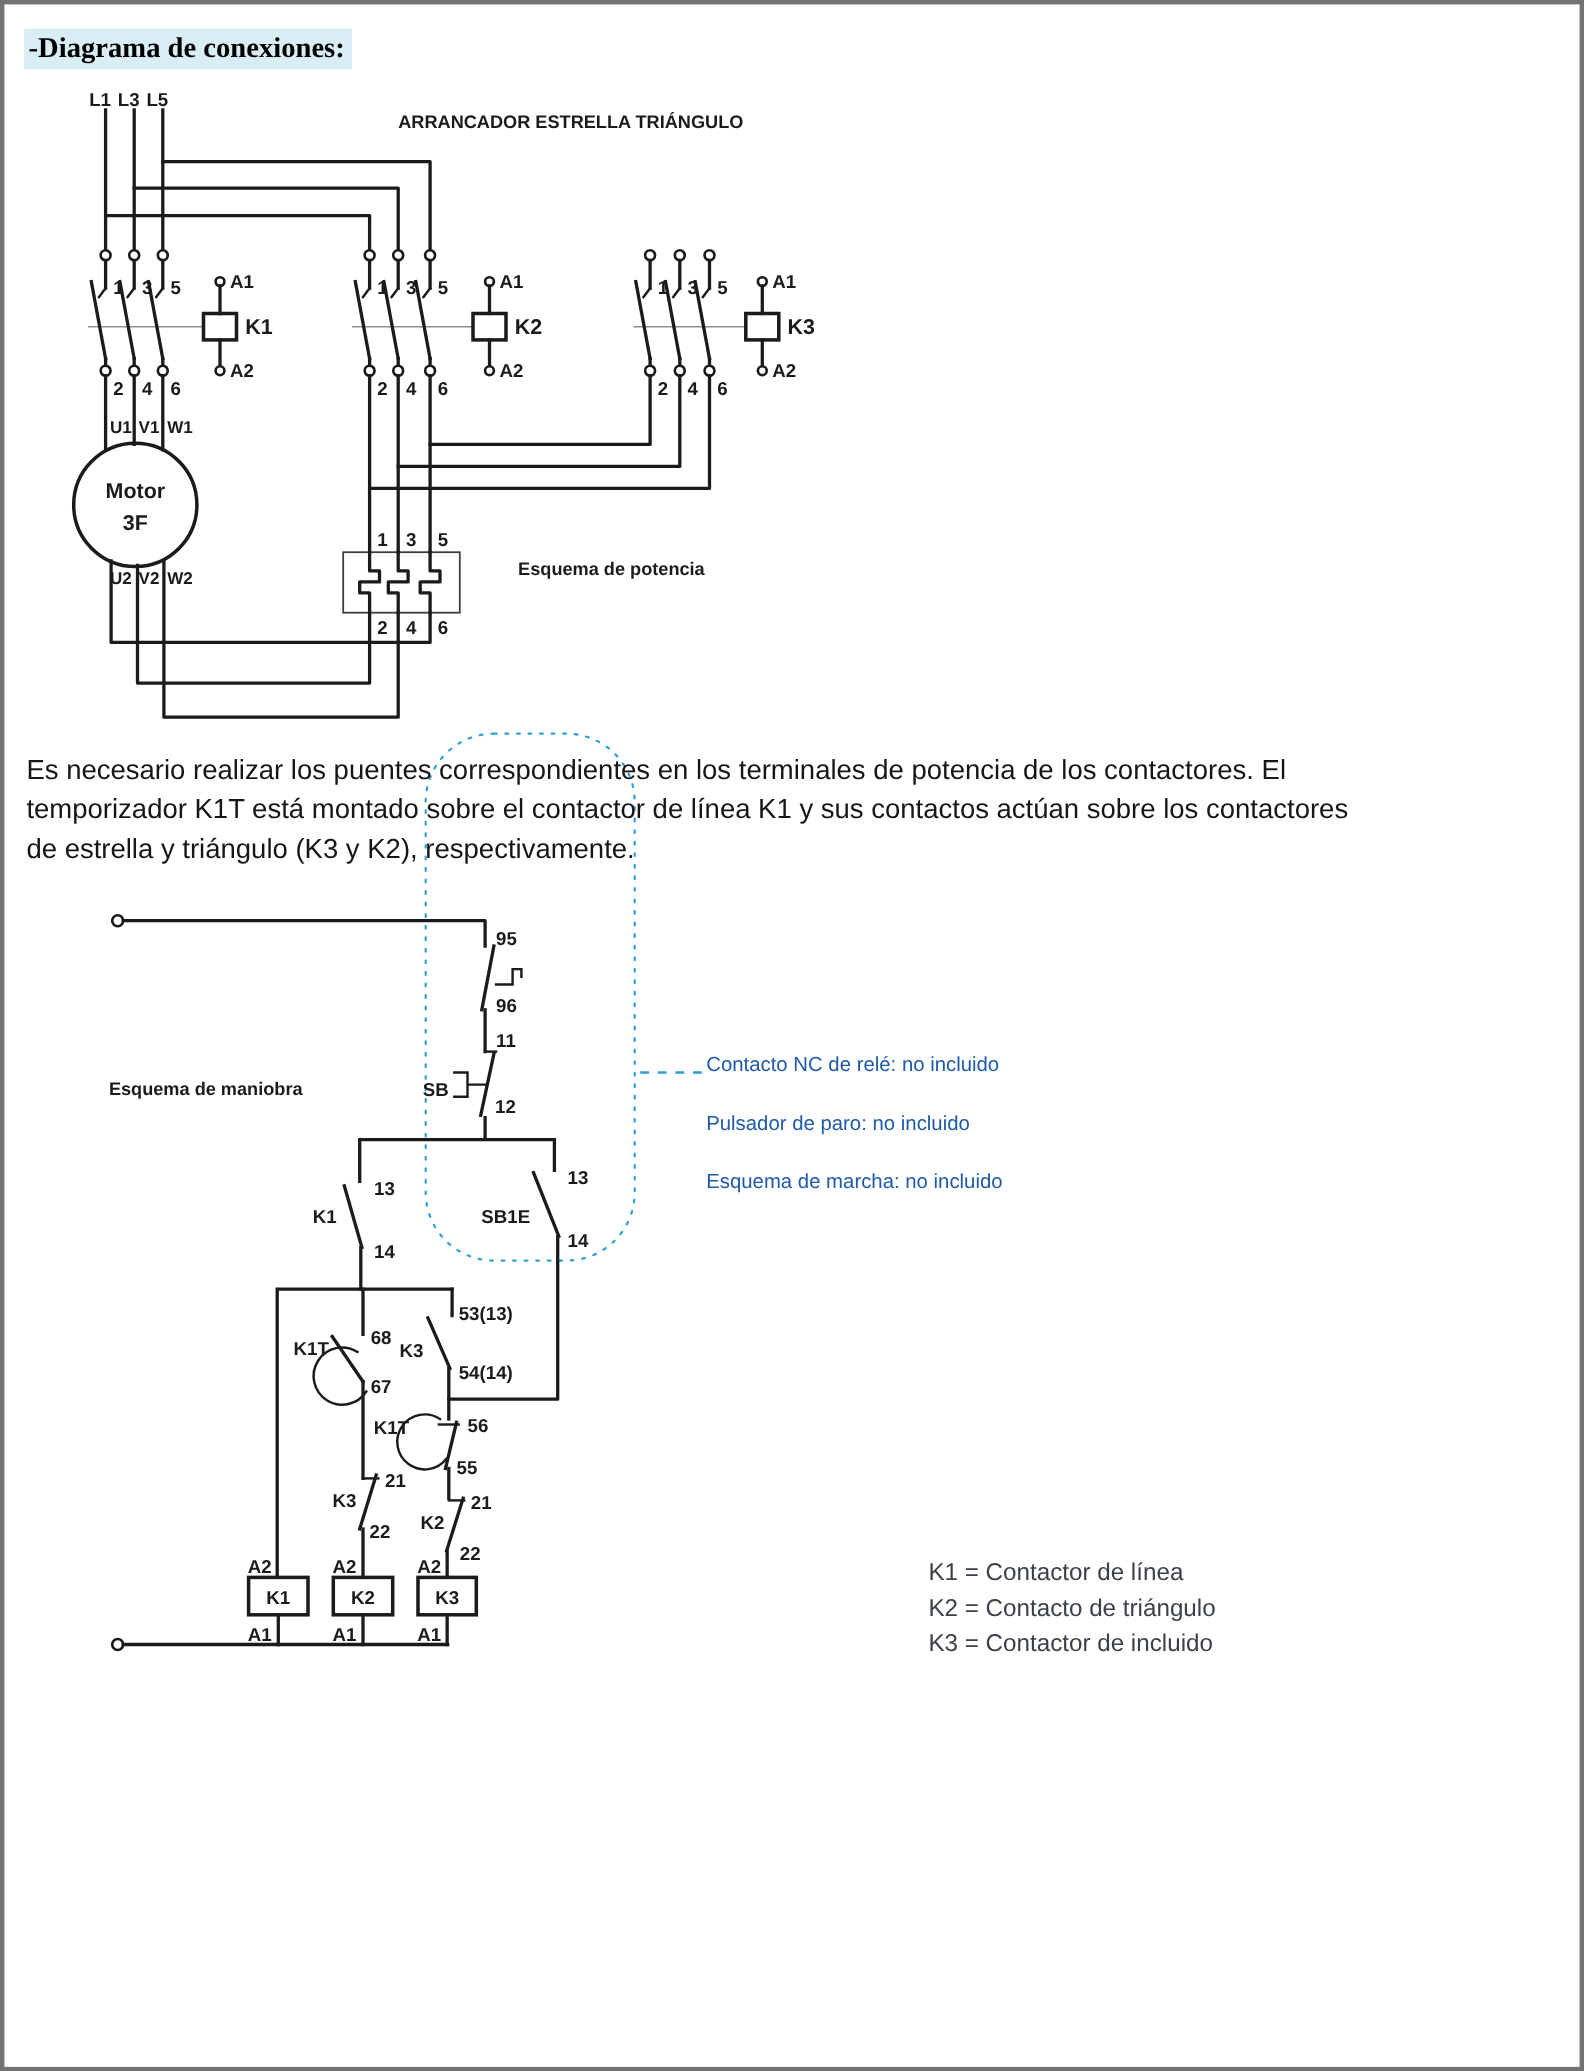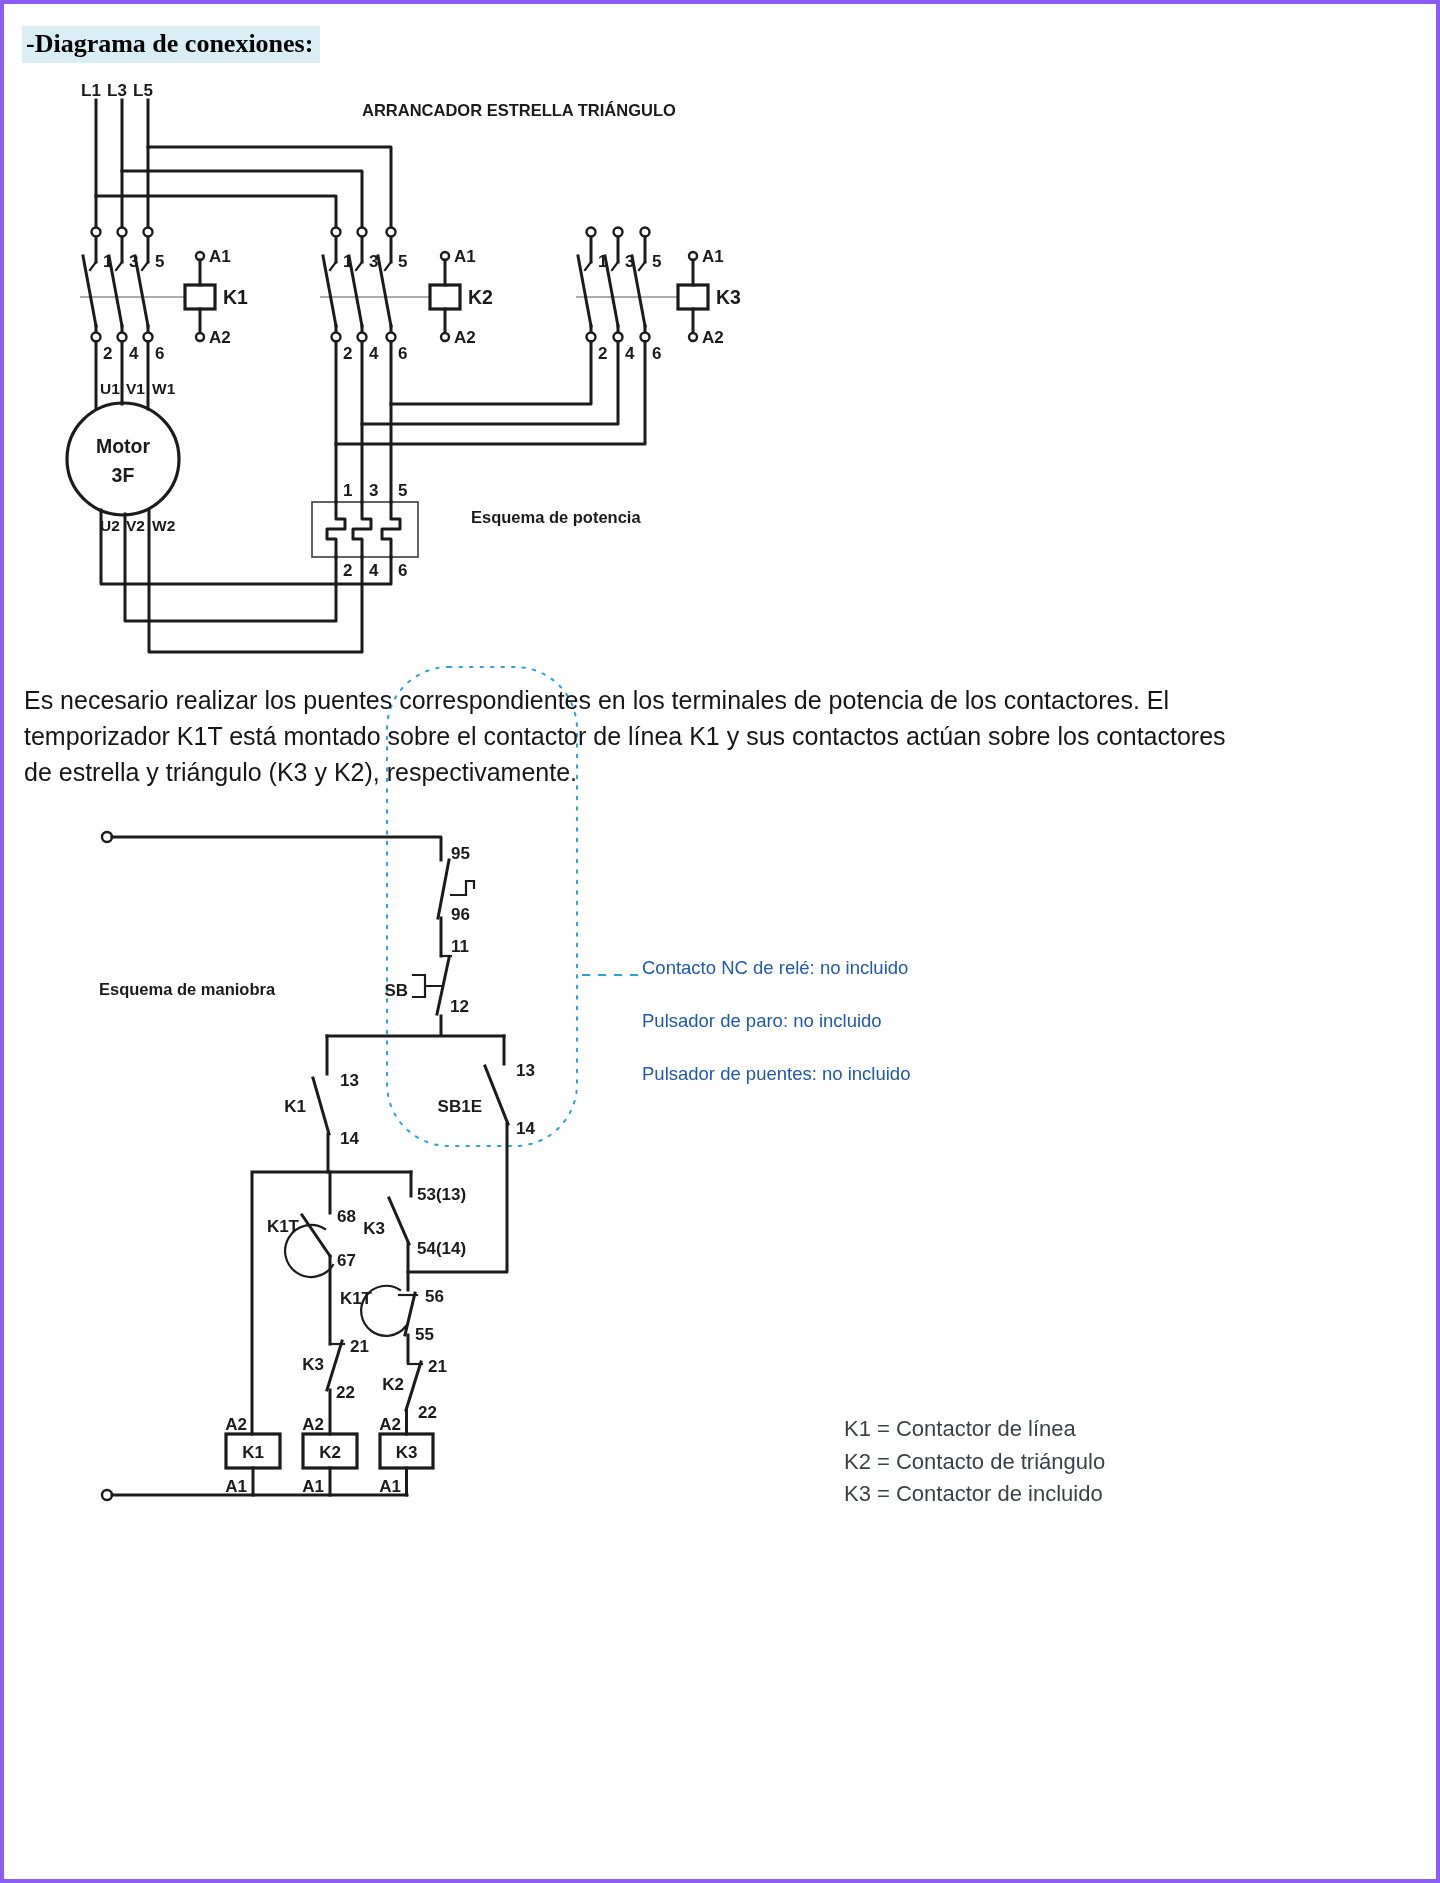--- a/index.html
+++ b/index.html
@@ -1,17 +1,17 @@
 <!DOCTYPE html>
 <html><head>
 <meta charset="utf-8">
 <style>
   html,body{margin:0;padding:0;background:#e9e9e9;}
   #page{position:relative;width:1440px;height:1883px;background:#ffffff;
-        border:4px solid #8b5cf6;box-sizing:border-box;overflow:hidden;
+        border:4px solid #737373;box-sizing:border-box;overflow:hidden;
         font-family:"Liberation Sans",sans-serif;}
   #title{position:absolute;left:18px;top:22px;background:#d8edf4;color:#000;
          font-family:"Liberation Serif",serif;font-weight:bold;font-size:26px;
          padding:3px 7px 4px 4px;white-space:nowrap;}
   .para{position:absolute;left:20px;top:682px;color:#161616;font-size:25px;}
   .para div{height:35.8px;white-space:nowrap;}
   #notes{position:absolute;left:638px;top:933px;color:#1f5aa8;font-size:18.5px;font-weight:500;}
   #notes div{height:33px;white-space:nowrap;margin-top:20px;}
   #legend{position:absolute;left:840px;top:1412px;color:#3a4148;font-size:22px;font-weight:500;}
   #legend div{height:32.5px;white-space:nowrap;}
@@ -287,21 +287,21 @@
 
   <div class="para">
     <div>Es necesario realizar los puentes correspondientes en los terminales de potencia de los contactores. El</div>
     <div>temporizador K1T está montado sobre el contactor de línea K1 y sus contactos actúan sobre los contactores</div>
     <div>de estrella y triángulo (K3 y K2), respectivamente.</div>
   </div>
 
   <div id="notes">
     <div>Contacto NC de relé: no incluido</div>
     <div>Pulsador de paro: no incluido</div>
-    <div>Pulsador de puentes: no incluido</div>
+    <div>Esquema de marcha: no incluido</div>
   </div>
 
   <div id="legend">
     <div>K1 = Contactor de línea</div>
     <div>K2 = Contacto de triángulo</div>
     <div>K3 = Contactor de incluido</div>
   </div>
 
 </div>
 

